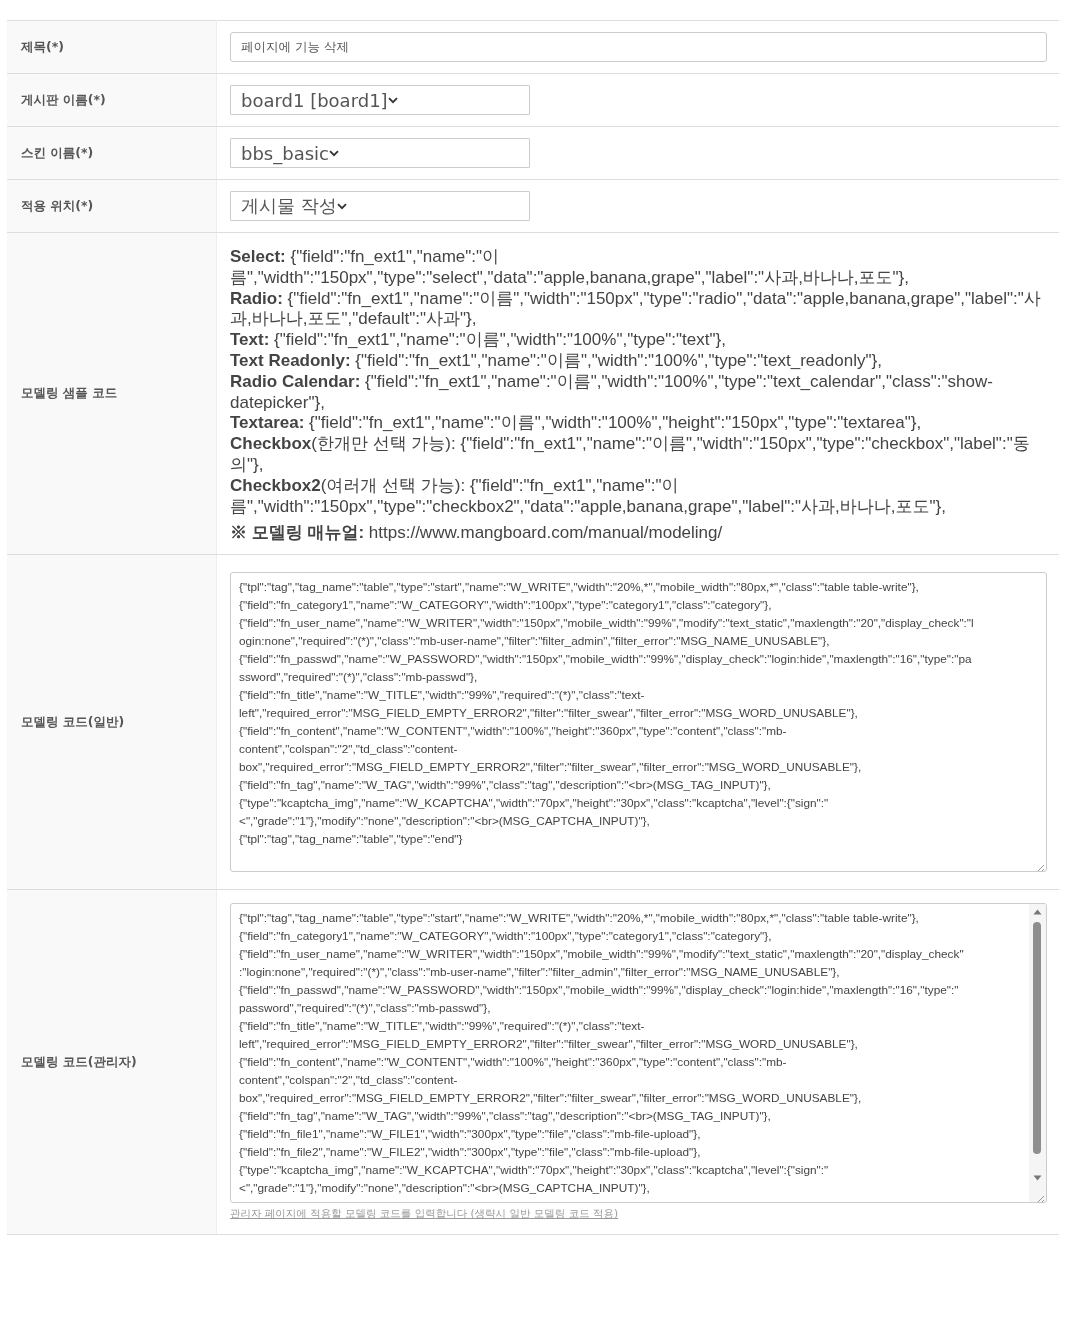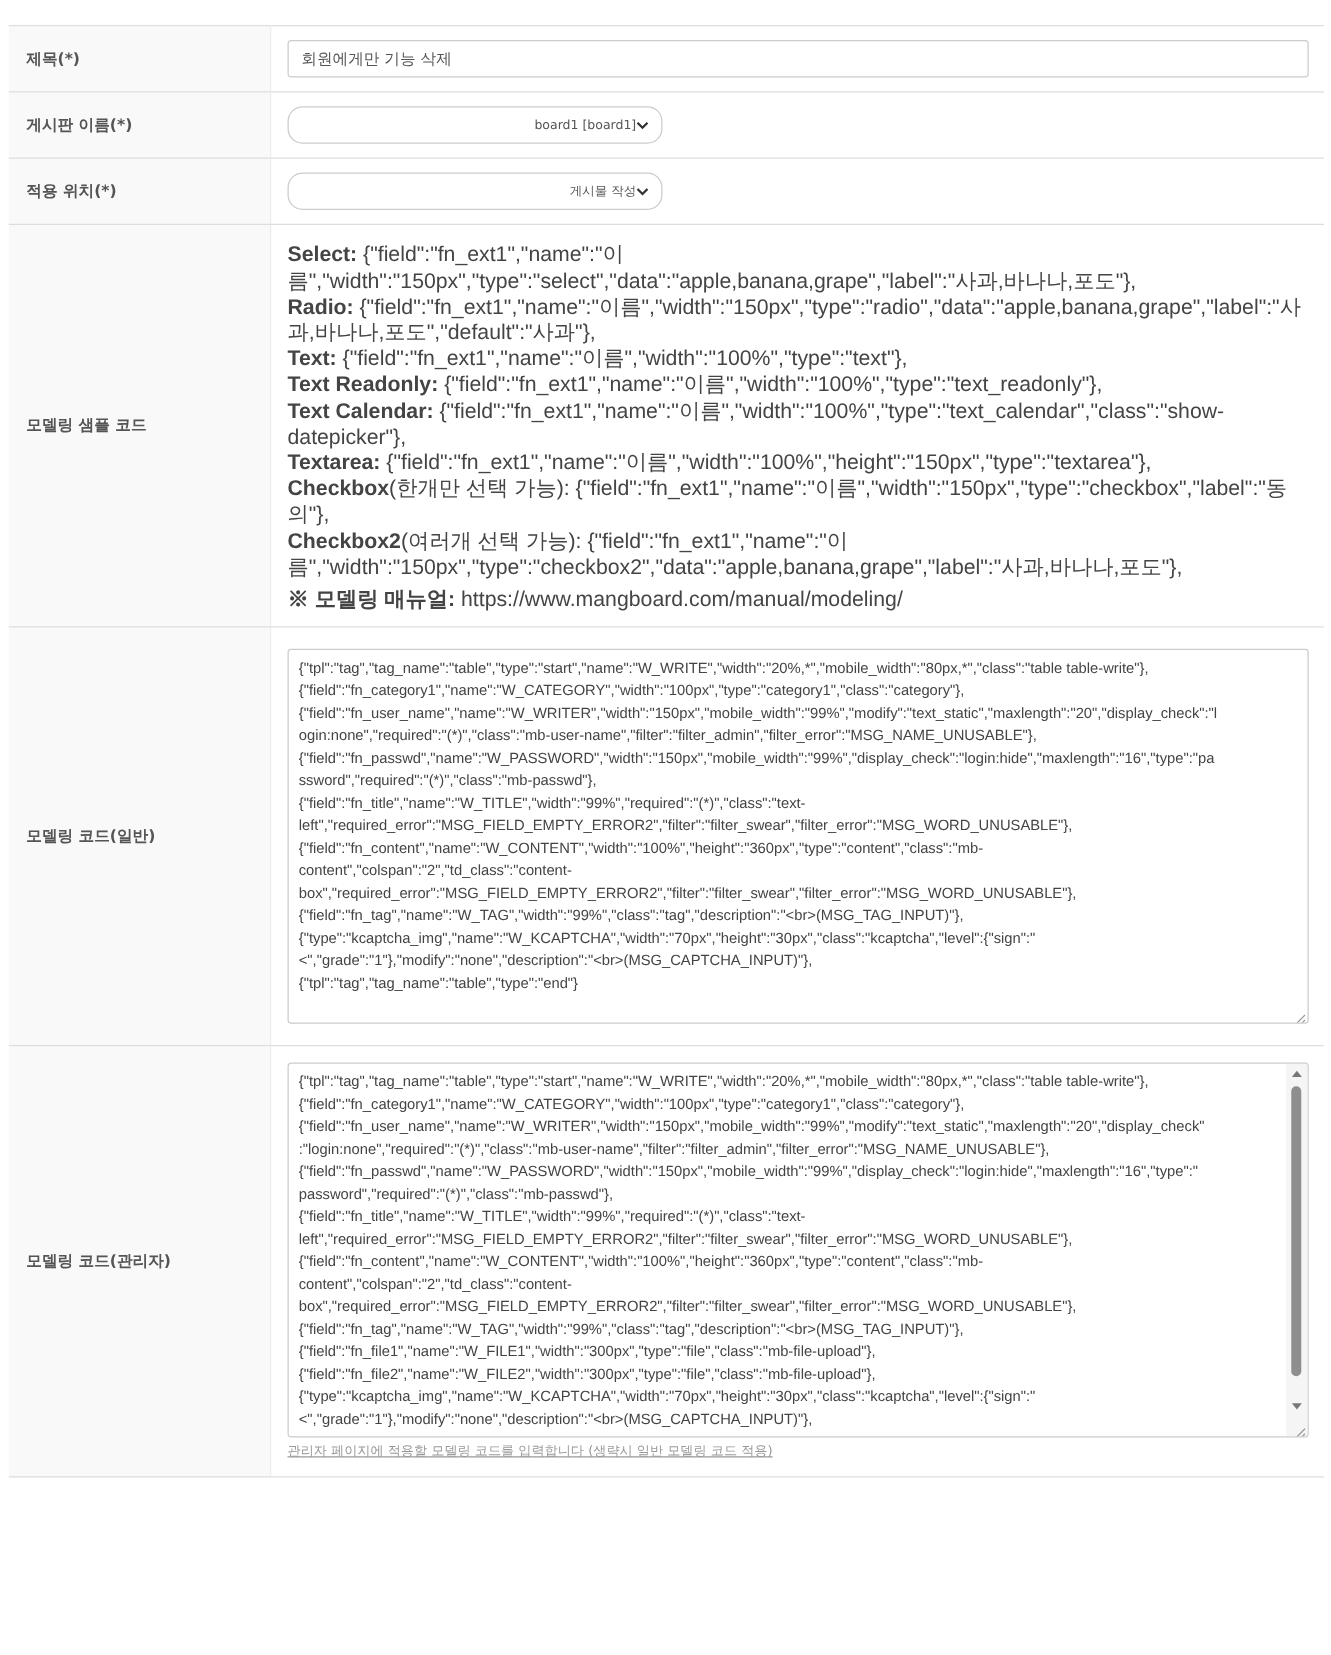--- a/index.html
+++ b/index.html
@@ -46,26 +46,26 @@
       font-size: 12.5px;
       color: #555;
       background: #fff;
       display: flex; align-items: center;
       font-family: "DejaVu Sans", sans-serif;
     }
     .select-box {
       width: 300px;
       height: 30px;
       border: 1px solid #ccc;
-      border-radius: 12px;
+      border-radius: 1px;
       padding: 0 10px;
-      font-size: 10px;
+      font-size: 18px;
       color: #555;
       background: #fff;
-      display: flex; align-items: center; justify-content: flex-end;
+      display: flex; align-items: center; justify-content: flex-start;
     }
     .chev {
       width: 10px; height: 10px;
       display: inline-flex; align-items: center; justify-content: center;
     }
     .hint {
       font-size: 10.5px;
       color: #999;
       margin-top: 5px;
     }
@@ -119,38 +119,51 @@
   </style>
 </head>
 <body>
 
 <table class="form-table">
 
   <tbody>
       <tr class="row-h52">
     <td class="label">제목(*)</td>
     <td class="field">
-      <div class="text-input">회원에게만 기능 삭제</div>
+      <div class="text-input">페이지에 기능 삭제</div>
     </td>
   </tr>
 
   <tr class="row-h52">
     <td class="label">게시판 이름(*)</td>
     <td class="field">
       <div class="select-box">
         <span>board1 [board1]</span>
         <span class="chev">
           <svg width="10" height="7" viewBox="0 0 10 7">
                 <path d="M1 1.2 L5 5.2 L9 1.2" stroke="#333" stroke-width="1.8" fill="none"></path>
               </svg>
         </span>
       </div>
     </td>
   </tr>
 
+  <tr class="row-h52">
+    <td class="label">스킨 이름(*)</td>
+    <td class="field">
+      <div class="select-box">
+        <span>bbs_basic</span>
+        <span class="chev">
+          <svg width="10" height="7" viewBox="0 0 10 7">
+                <path d="M1 1.2 L5 5.2 L9 1.2" stroke="#333" stroke-width="1.8" fill="none"></path>
+              </svg>
+        </span>
+      </div>
+    </td>
+  </tr>
 
 
   <tr class="row-h52">
     <td class="label">적용 위치(*)</td>
     <td class="field">
       <div class="select-box">
         <span>게시물 작성</span>
         <span class="chev">
           <svg width="10" height="7" viewBox="0 0 10 7">
                 <path d="M1 1.2 L5 5.2 L9 1.2" stroke="#333" stroke-width="1.8" fill="none"></path>
@@ -163,21 +176,21 @@
 
 
   <tr class="row-sample">
     <td class="label">모델링 샘플 코드</td>
     <td class="field">
       <div class="sample">
         <div><b>Select:</b><span> {"field":"fn_ext1","name":"이름","width":"150px","type":"select","data":"apple,banana,grape","label":"사과,바나나,포도"},</span></div>
         <div><b>Radio:</b><span> {"field":"fn_ext1","name":"이름","width":"150px","type":"radio","data":"apple,banana,grape","label":"사과,바나나,포도","default":"사과"},</span></div>
         <div><b>Text:</b><span> {"field":"fn_ext1","name":"이름","width":"100%","type":"text"},</span></div>
         <div><b>Text Readonly:</b><span> {"field":"fn_ext1","name":"이름","width":"100%","type":"text_readonly"},</span></div>
-        <div><b>Text Calendar:</b><span> {"field":"fn_ext1","name":"이름","width":"100%","type":"text_calendar","class":"show-datepicker"},</span></div>
+        <div><b>Radio Calendar:</b><span> {"field":"fn_ext1","name":"이름","width":"100%","type":"text_calendar","class":"show-datepicker"},</span></div>
         <div><b>Textarea:</b><span> {"field":"fn_ext1","name":"이름","width":"100%","height":"150px","type":"textarea"},</span></div>
         <div><b>Checkbox</b><span>(한개만 선택 가능):</span><span> {"field":"fn_ext1","name":"이름","width":"150px","type":"checkbox","label":"동의"},</span></div>
         <div><b>Checkbox2</b><span>(여러개 선택 가능):</span><span> {"field":"fn_ext1","name":"이름","width":"150px","type":"checkbox2","data":"apple,banana,grape","label":"사과,바나나,포도"},</span></div>
         <div class="manual">
           <b>※ 모델링 매뉴얼:</b><span> https://www.mangboard.com/manual/modeling/</span>
         </div>
       </div>
     </td>
   </tr>
 

